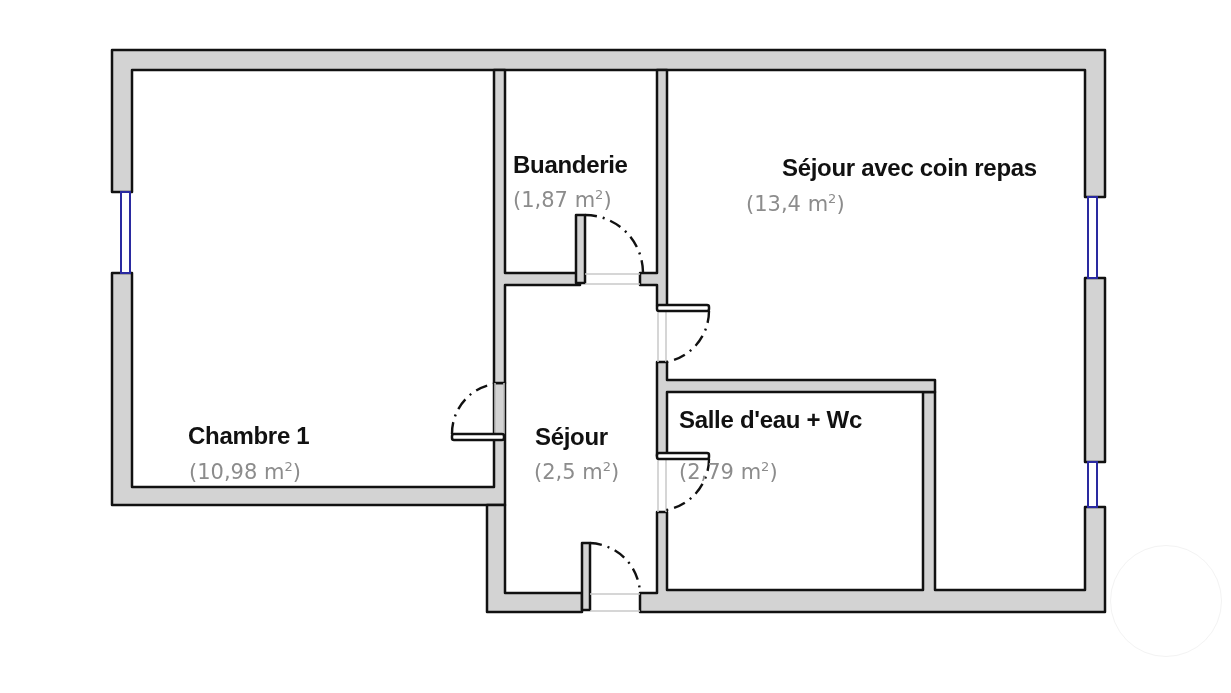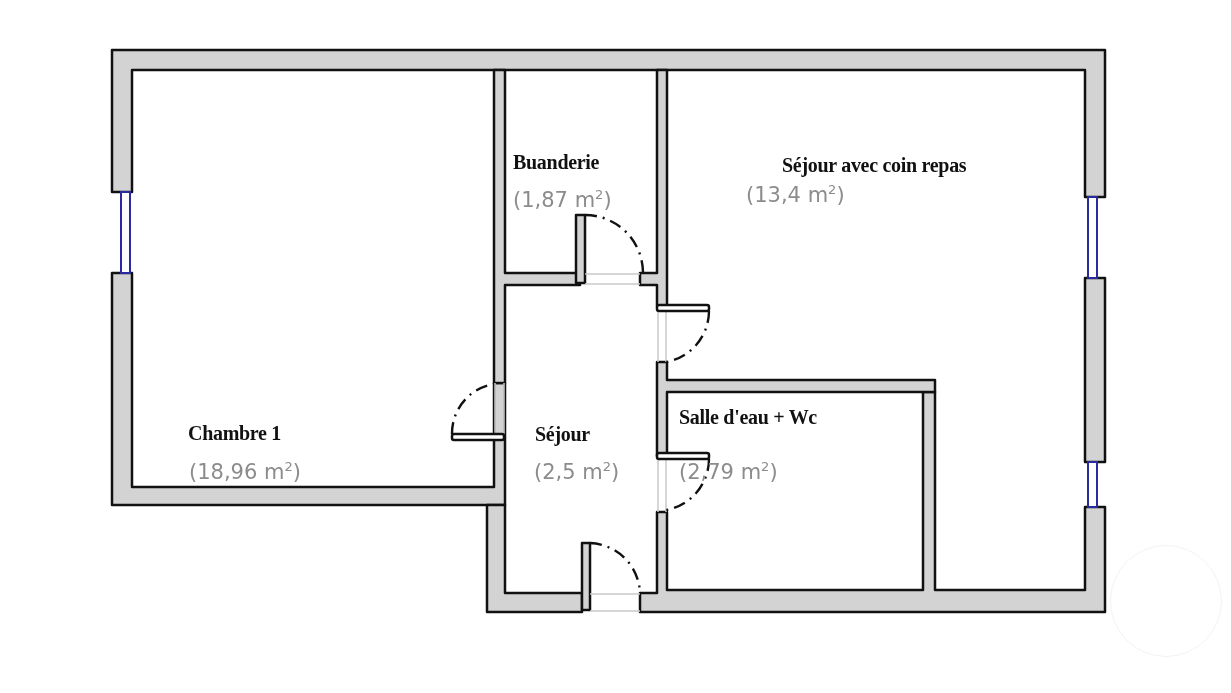--- a/index.html
+++ b/index.html
@@ -3,21 +3,21 @@
 <meta charset="utf-8">
 <style>
   html, body { margin:0; padding:0; background:#ffffff; }
   body { width:1231px; height:693px; overflow:hidden; position:relative; font-family:"DejaVu Sans", sans-serif; }
   svg { position:absolute; left:0; top:0; }
   .wall { fill:#d3d3d3; stroke:#111; stroke-width:2.5; stroke-linejoin:round; }
   .win { fill:#ffffff; stroke:#2a2aa0; stroke-width:2; }
   .door-leaf { fill:#ffffff; stroke:#111; stroke-width:2.5; }
   .swing { fill:none; stroke:#111; stroke-width:2.4; stroke-dasharray:12 6 2 6; }
   .sill { fill:none; stroke:#c8c8c8; stroke-width:1.5; }
-  .room-name { position:absolute; font-weight:bold; font-size:20px; color:#111; white-space:nowrap; font-family:Liberation Serif, serif; letter-spacing:-0.3px; }
+  .room-name { position:absolute; font-weight:bold; font-size:24px; color:#111; white-space:nowrap; font-family:Liberation Sans, sans-serif; letter-spacing:-0.3px; }
   .room-area { position:absolute; font-size:21px; color:#8c8c8c; white-space:nowrap; font-family:"DejaVu Sans", sans-serif; }
   .room-area sup { font-size:13px; }
   .logo { position:absolute; left:1110px; top:545px; width:110px; height:110px; border-radius:50%; border:1px solid #f3f3f3; }
 </style>
 </head>
 <body>
 
 <svg width="1231" height="693" viewBox="0 0 1231 693">
 
   <g>
@@ -76,27 +76,27 @@
     <path class="swing" d="M452,434 A50,50 0 0 1 494,384"></path>
 
     <rect class="door-leaf" x="657" y="453" width="52" height="6" rx="2"></rect>
     <path class="swing" d="M709,459 A52,52 0 0 1 666,510"></path>
 
     <path class="swing" d="M590,543 A52,52 0 0 1 640,593"></path>
   </g>
 </svg>
 
 <div class="room-name" style="left:188px; top:422px;">Chambre 1</div>
-<div class="room-area" style="left:189px; top:459px;"><span>(18,96 m</span><sup>2</sup><span>)</span></div>
+<div class="room-area" style="left:189px; top:459px;"><span>(10,98 m</span><sup>2</sup><span>)</span></div>
 
 <div class="room-name" style="left:513px; top:151px;">Buanderie</div>
 <div class="room-area" style="left:513px; top:187px;"><span>(1,87 m</span><sup>2</sup><span>)</span></div>
 
 <div class="room-name" style="left:746px; top:154px;margin-left:36px;">Séjour avec coin repas</div>
-<div class="room-area" style="left:746px; top:182px;"><span>(13,4 m</span><sup>2</sup><span>)</span></div>
+<div class="room-area" style="left:746px; top:191px;"><span>(13,4 m</span><sup>2</sup><span>)</span></div>
 
 <div class="room-name" style="left:535px; top:423px;">Séjour</div>
 <div class="room-area" style="left:534px; top:459px;"><span>(2,5 m</span><sup>2</sup><span>)</span></div>
 
 <div class="room-name" style="left:679px; top:406px;text-align:right;">Salle d'eau + Wc</div>
 <div class="room-area" style="left:679px; top:459px;"><span>(2,79 m</span><sup>2</sup><span>)</span></div>
 
 <div class="logo"></div>
 
 </body></html>

